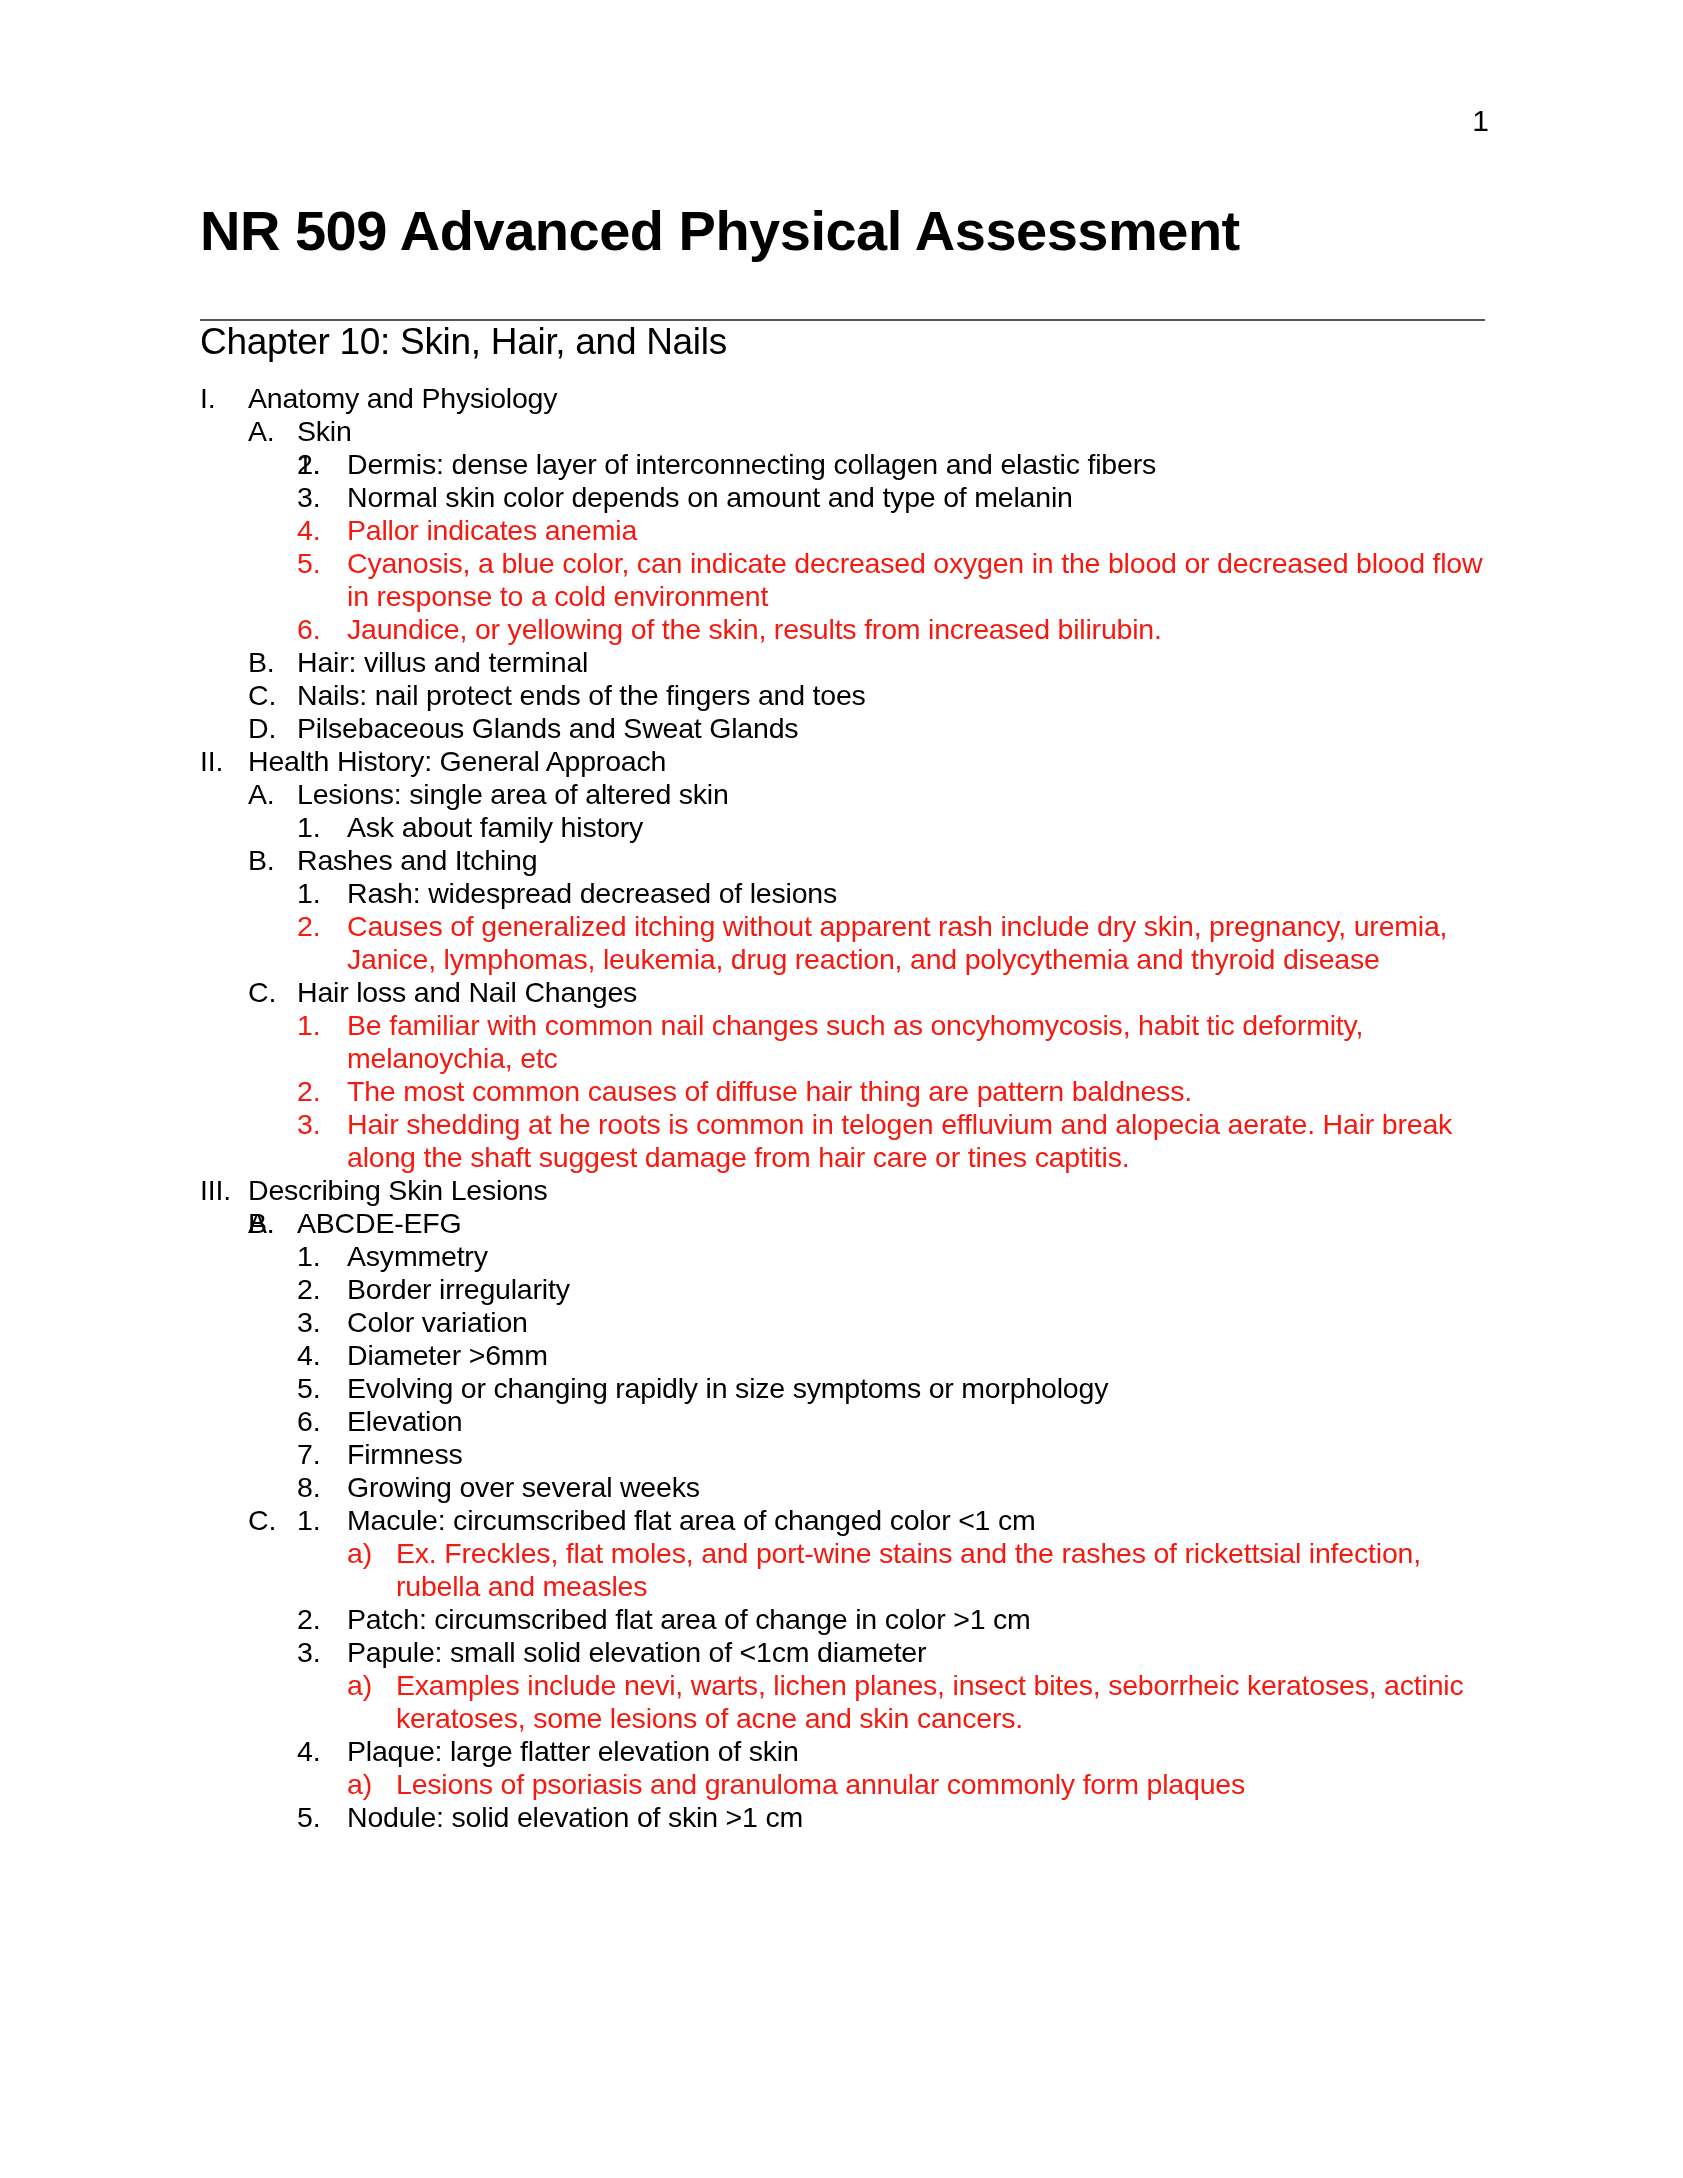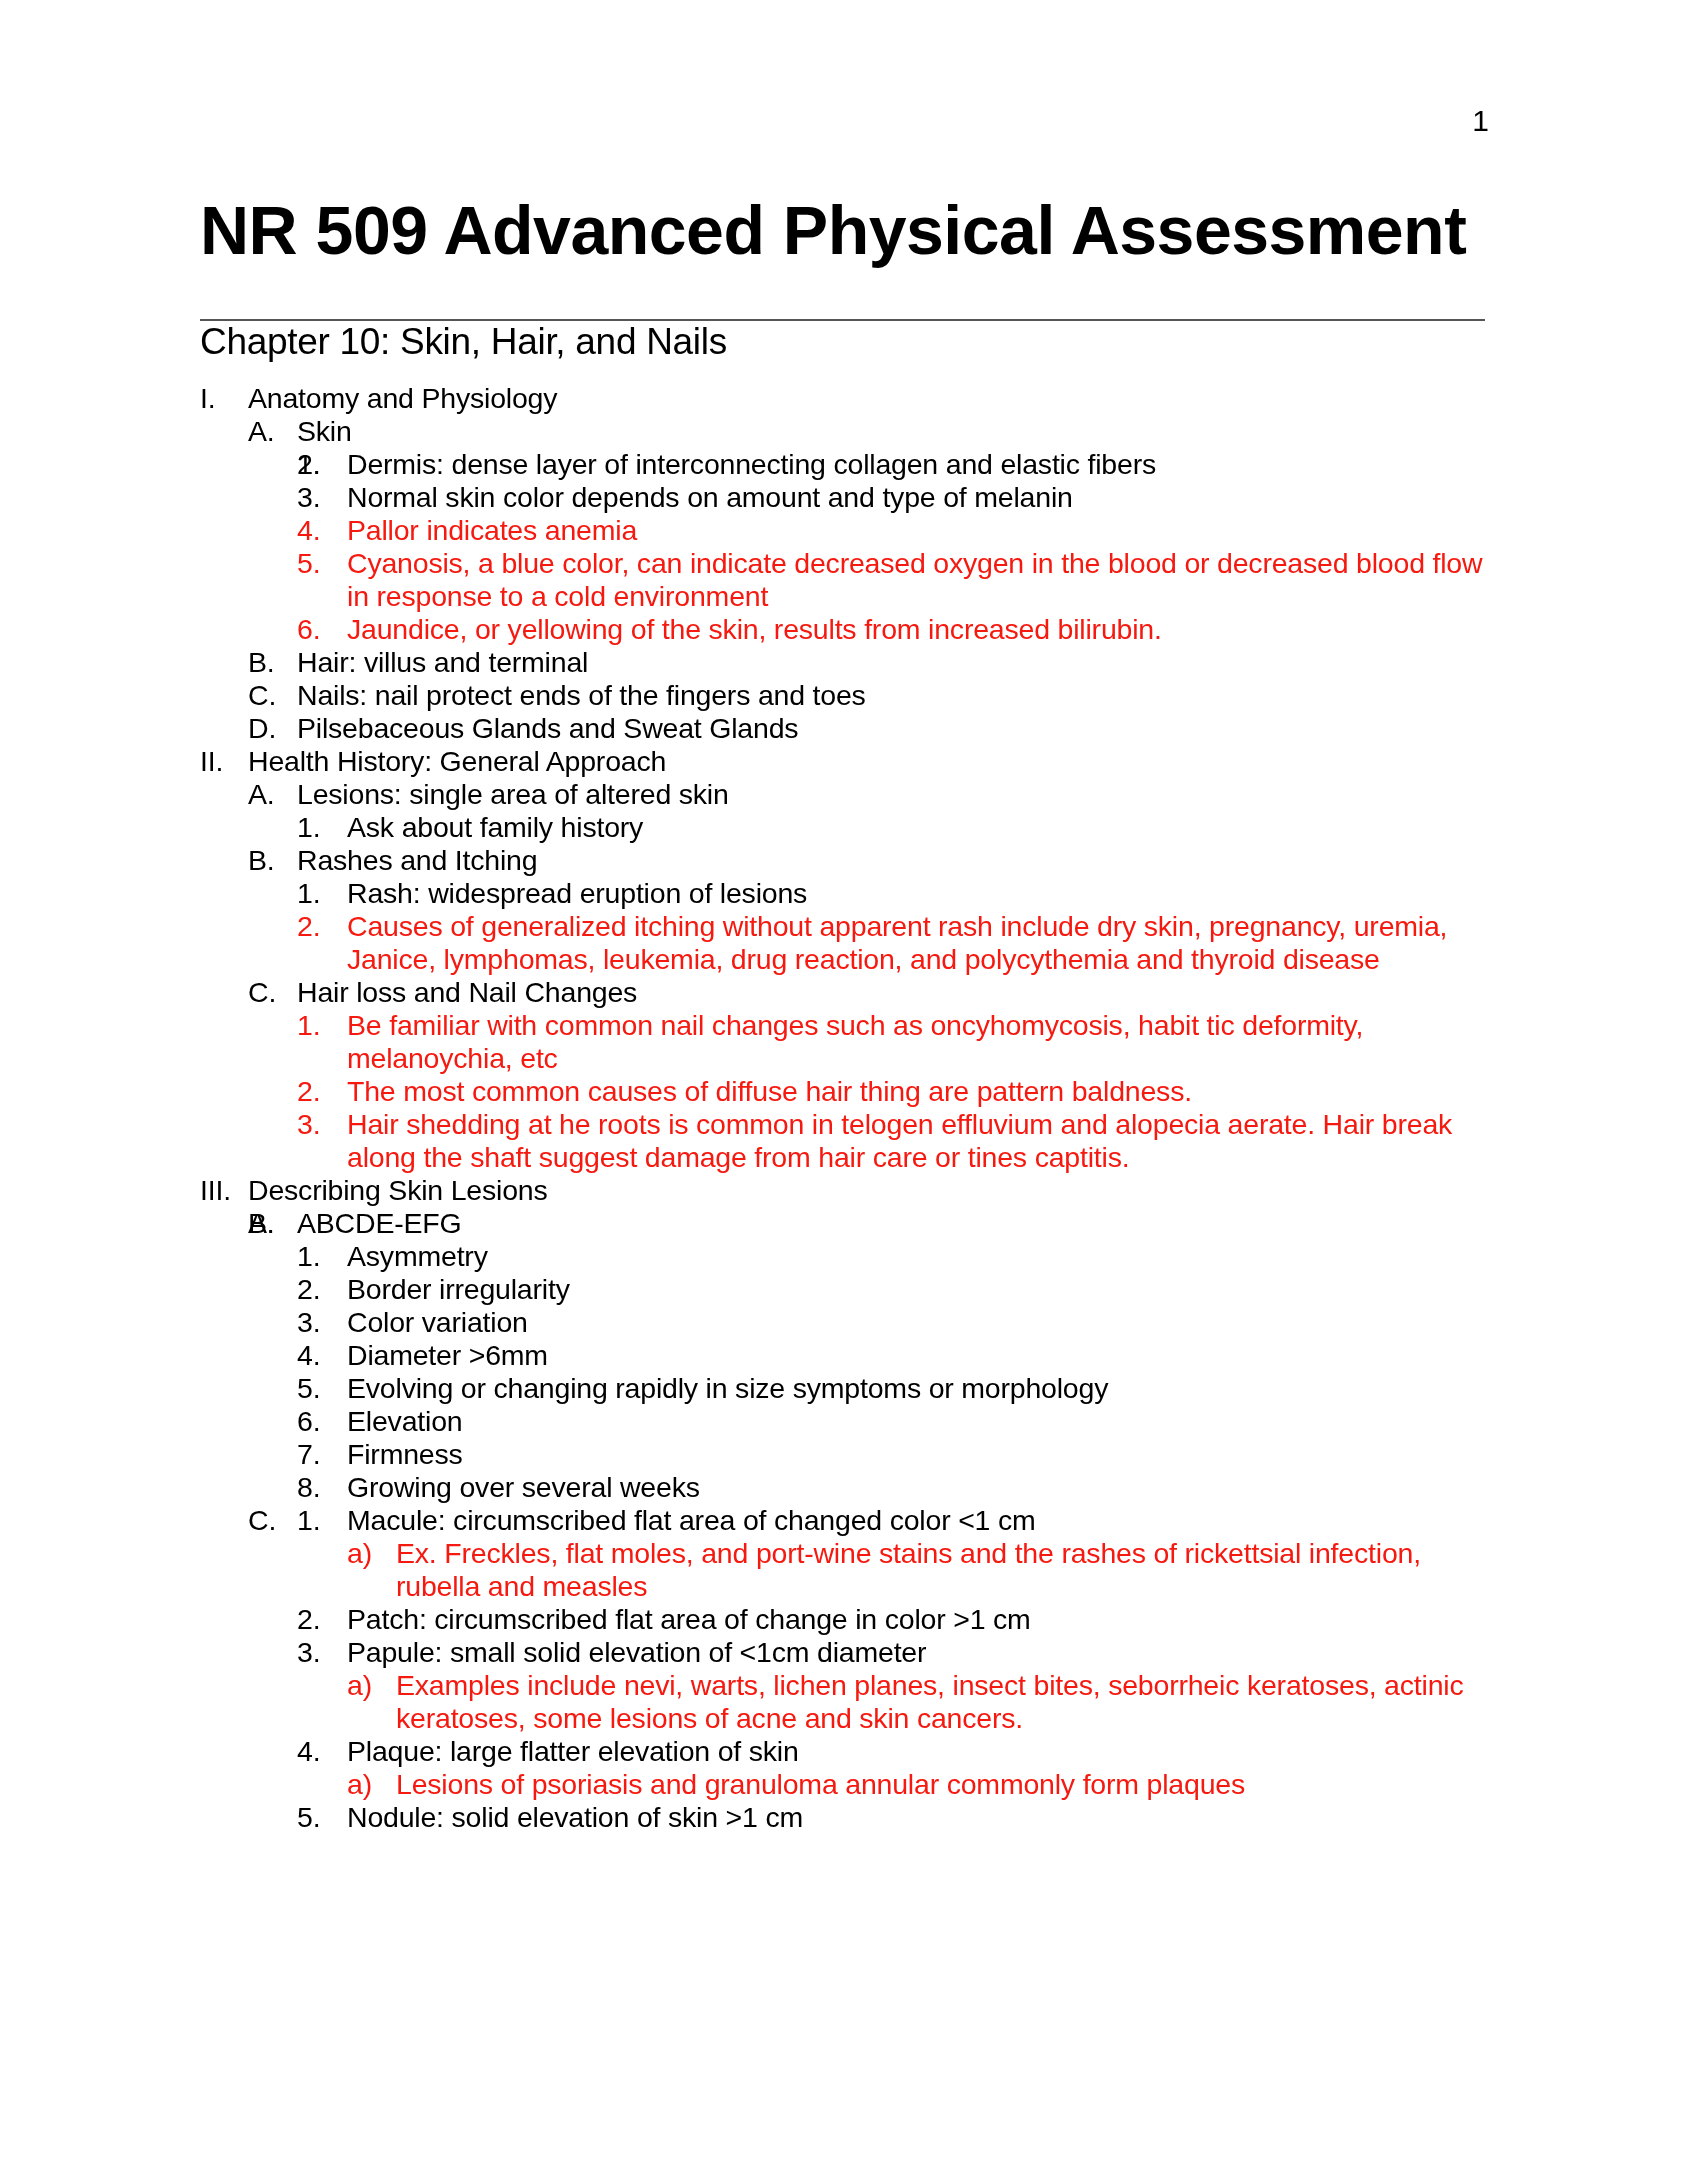--- a/index.html
+++ b/index.html
@@ -1,20 +1,20 @@
 <!DOCTYPE html>
 <html><head>
 <meta charset="utf-8">
 <style>
   html, body { margin: 0; padding: 0; background: #ffffff; }
   body { width: 1683px; height: 2178px; position: relative; overflow: hidden;
          font-family: "Liberation Sans", "DejaVu Sans", sans-serif; color: #000; }
   .page-num { position: absolute; top: 103px; left: 1461px; width: 28px; text-align: right;
               font-size: 30px; line-height: 36px; }
-  .title { position: absolute; top: 196px; left: 200px; font-size: 68px; font-weight: bold;
+  .title { position: absolute; top: 196px; left: 200px; font-size: 56px; font-weight: bold;
            line-height: 69px; letter-spacing: -0.5px; margin: 0; }
   .rule { position: absolute; top: 319px; left: 200px; width: 1285px; height: 0;
           border-top: 2px solid #555555; }
   .chapter { position: absolute; top: 318px; left: 200px; font-size: 37px; line-height: 48px;
              margin: 0; font-weight: normal; letter-spacing: -0.3px; }
   .outline { position: absolute; top: 382px; left: 200px; width: 1287px; margin: 0; padding: 0; }
   .row { position: relative; font-size: 28.5px; line-height: 33px; letter-spacing: -0.2px; }
   .row .mk { position: absolute; top: 0; }
   .red { color: #f5190f; }
   .l0 { padding-left: 48px; }  .l0 .mk { left: 0; }
@@ -39,21 +39,21 @@
     <div class="row l2 red"><span class="mk">4.</span><span>Pallor indicates anemia</span></div>
     <div class="row l2 red"><span class="mk">5.</span><span>Cyanosis, a blue color, can indicate decreased oxygen in the blood or decreased blood flow in response to a cold environment</span></div>
     <div class="row l2 red"><span class="mk">6.</span><span>Jaundice, or yellowing of the skin, results from increased bilirubin.</span></div>
     <div class="row l1"><span class="mk">B.</span><span>Hair: villus and terminal</span></div>
     <div class="row l1"><span class="mk">C.</span><span>Nails: nail protect ends of the fingers and toes</span></div>
     <div class="row l1"><span class="mk">D.</span><span>Pilsebaceous Glands and Sweat Glands</span></div>
     <div class="row l0"><span class="mk">II.</span><span>Health History: General Approach</span></div>
     <div class="row l1"><span class="mk">A.</span><span>Lesions: single area of altered skin</span></div>
     <div class="row l2"><span class="mk">1.</span><span>Ask about family history</span></div>
     <div class="row l1"><span class="mk">B.</span><span>Rashes and Itching</span></div>
-    <div class="row l2"><span class="mk">1.</span><span>Rash: widespread eruption of lesions</span></div>
+    <div class="row l2"><span class="mk">1.</span><span>Rash: widespread decreased of lesions</span></div>
     <div class="row l2 red"><span class="mk">2.</span><span>Causes of generalized itching without apparent rash include dry skin, pregnancy, uremia, Janice, lymphomas, leukemia, drug reaction, and polycythemia and thyroid disease</span></div>
     <div class="row l1"><span class="mk">C.</span><span>Hair loss and Nail Changes</span></div>
     <div class="row l2 red"><span class="mk">1.</span><span>Be familiar with common nail changes such as oncyhomycosis, habit tic deformity, melanoychia, etc</span></div>
     <div class="row l2 red"><span class="mk">2.</span><span>The most common causes of diffuse hair thing are pattern baldness.</span></div>
     <div class="row l2 red"><span class="mk">3.</span><span>Hair shedding at he roots is common in telogen effluvium and alopecia aerate. Hair break along the shaft suggest damage from hair care or tines captitis.</span></div>
     <div class="row l0"><span class="mk">III.</span><span>Describing Skin Lesions</span></div>
     <div class="row l1"><span class="mk">A.</span></div>
     <div class="row l1"><span class="mk">B.</span><span>ABCDE-EFG</span></div>
     <div class="row l2"><span class="mk">1.</span><span>Asymmetry</span></div>
     <div class="row l2"><span class="mk">2.</span><span>Border irregularity</span></div>

